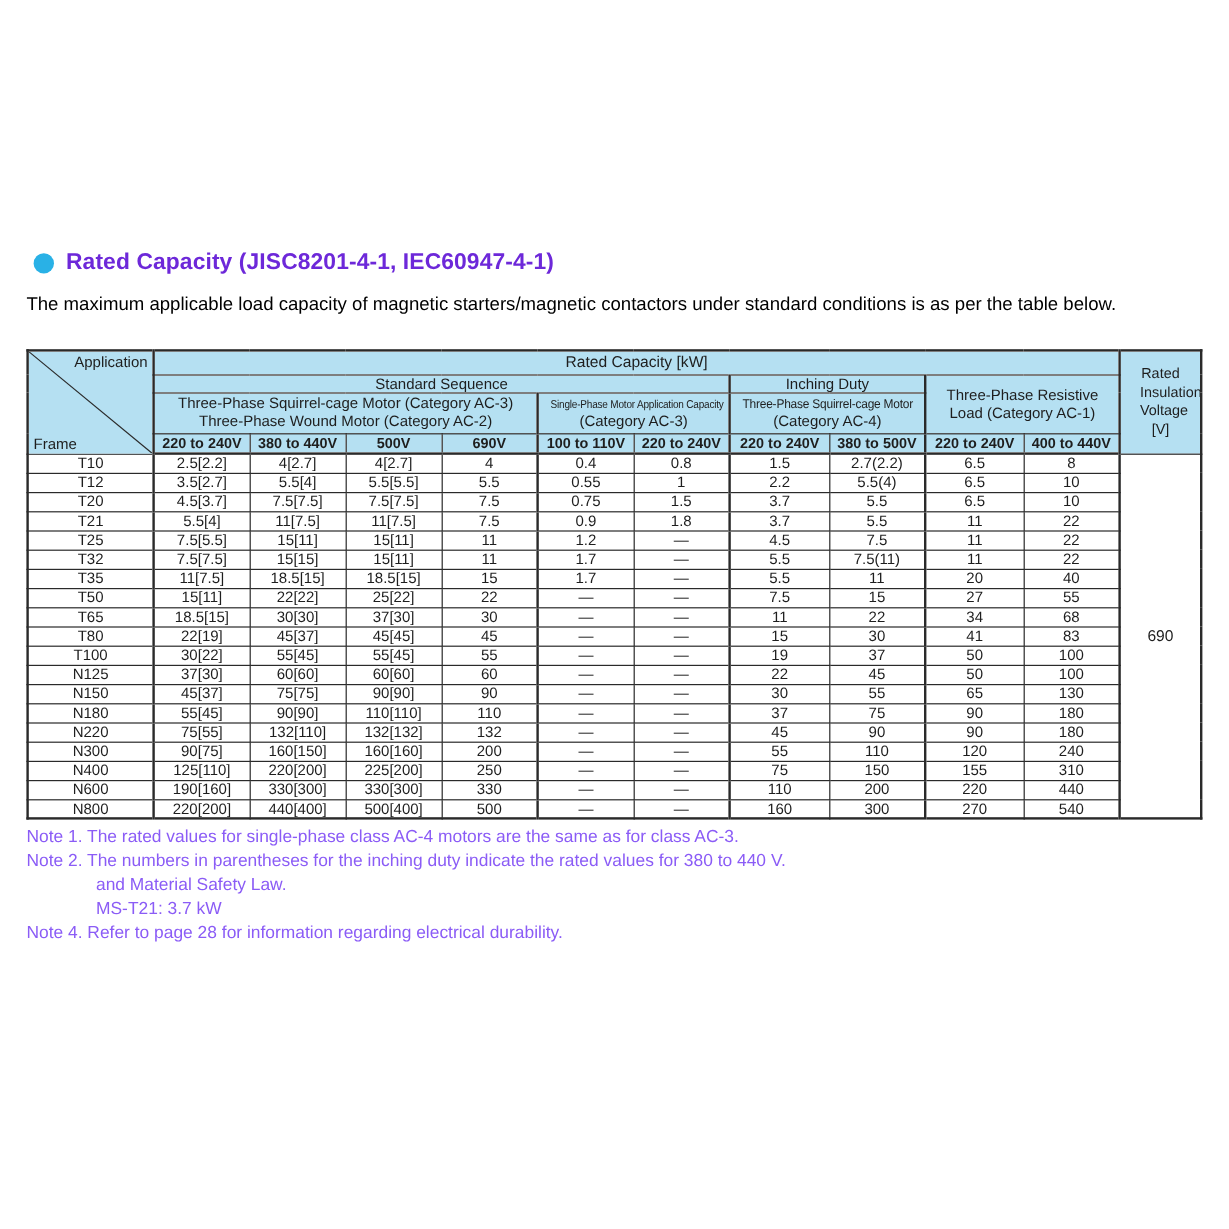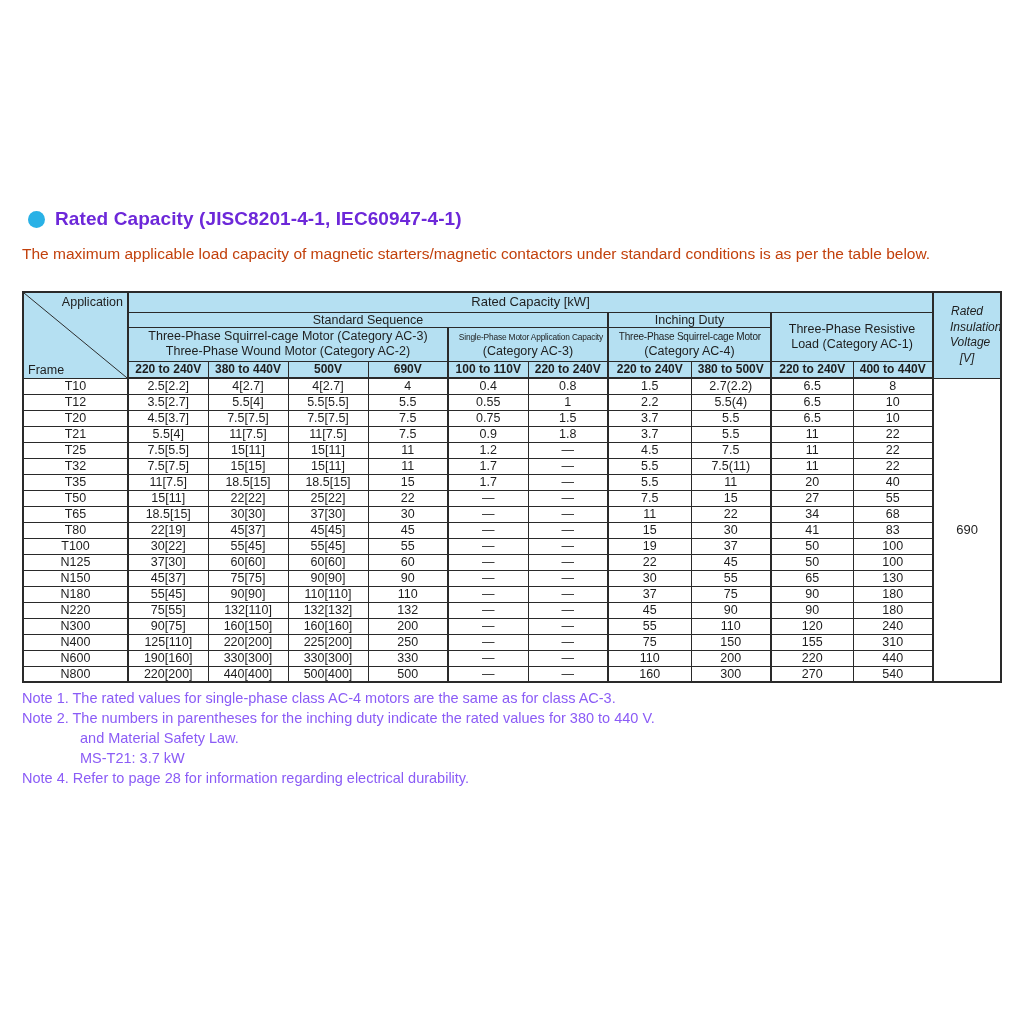--- a/index.html
+++ b/index.html
@@ -4,21 +4,21 @@
 <style>
   html,body { margin:0; padding:0; background:#ffffff; }
   body { width:1024px; height:1024px; position:relative;
          font-family:"Liberation Sans","DejaVu Sans",sans-serif; color:#1e1e1e; }
 
   .title-row { position:absolute; left:28px; top:208px; display:flex; align-items:center; gap:10px; }
   .bullet { width:17px; height:17px; border-radius:50%; background:#29b1e6; flex:0 0 auto; }
   .title { font-size:19px; font-weight:bold; margin:0; color:#6d28d9; letter-spacing:0.1px; }
 
   .intro { position:absolute; left:22px; top:243px; width:988px; margin:0;
-           font-size:15.5px; line-height:1.45; color:#c2410c; }
+           font-size:15.5px; line-height:1.45; color:#000000; }
 
   table.cap-table { position:absolute; left:22px; top:291px; width:978px;
                     border-collapse:collapse; table-layout:fixed;
                     border:2px solid #2a2a2a; }
   .cap-table th, .cap-table td { border:1px solid #2a2a2a; padding:0; text-align:center;
                                  vertical-align:middle; font-weight:normal; font-size:12.5px;
                                  line-height:1.15; overflow:hidden; white-space:nowrap; }
   .cap-table thead th { background:#b5e0f2; }
   .cap-table thead tr:last-child th { border-bottom-width:2px; font-size:12px;font-weight:bold; }
   .gb { border-left-width:2px !important; }
@@ -29,21 +29,21 @@
   tr.hr3 { height:34px; } tr.hr3 th { line-height:1.25; }
   tr.hr4 { height:17px; }
   tbody tr { height:16px; }
   tbody td { background:#ffffff; }
 
   th.corner { position:relative;padding-left:16px; }
   .corner-top { position:absolute; top:2px; right:4px; font-size:12.5px; }
   .corner-bottom { position:absolute; bottom:1px; left:4px; font-size:12.5px; }
   .corner svg { position:absolute; left:0; top:0; width:100%; height:100%; }
 
-  th.ins-head { white-space:normal; font-size:12px !important; line-height:1.32; padding:0 16px;font-style:italic; }
+  th.ins-head { white-space:normal; font-size:12px !important; line-height:1.32; padding:0 16px; }
   .cond1 { display:inline-block; transform:scaleX(0.88); transform-origin:center; font-size:9.5px; letter-spacing:-0.2px; }
   .cond2 { display:inline-block; transform:scaleX(0.95); transform-origin:center; font-size:10.5px; letter-spacing:-0.2px; }
   td.ins-val { font-size:13px; }
 
   .notes { position:absolute; left:22px; top:688px; width:988px; font-size:14.5px; line-height:20px; color:#8b5cf6; }
   .note-line { white-space:nowrap; }
   .note-line.indent { padding-left:58px; }
 </style>
 </head>
 <body>

